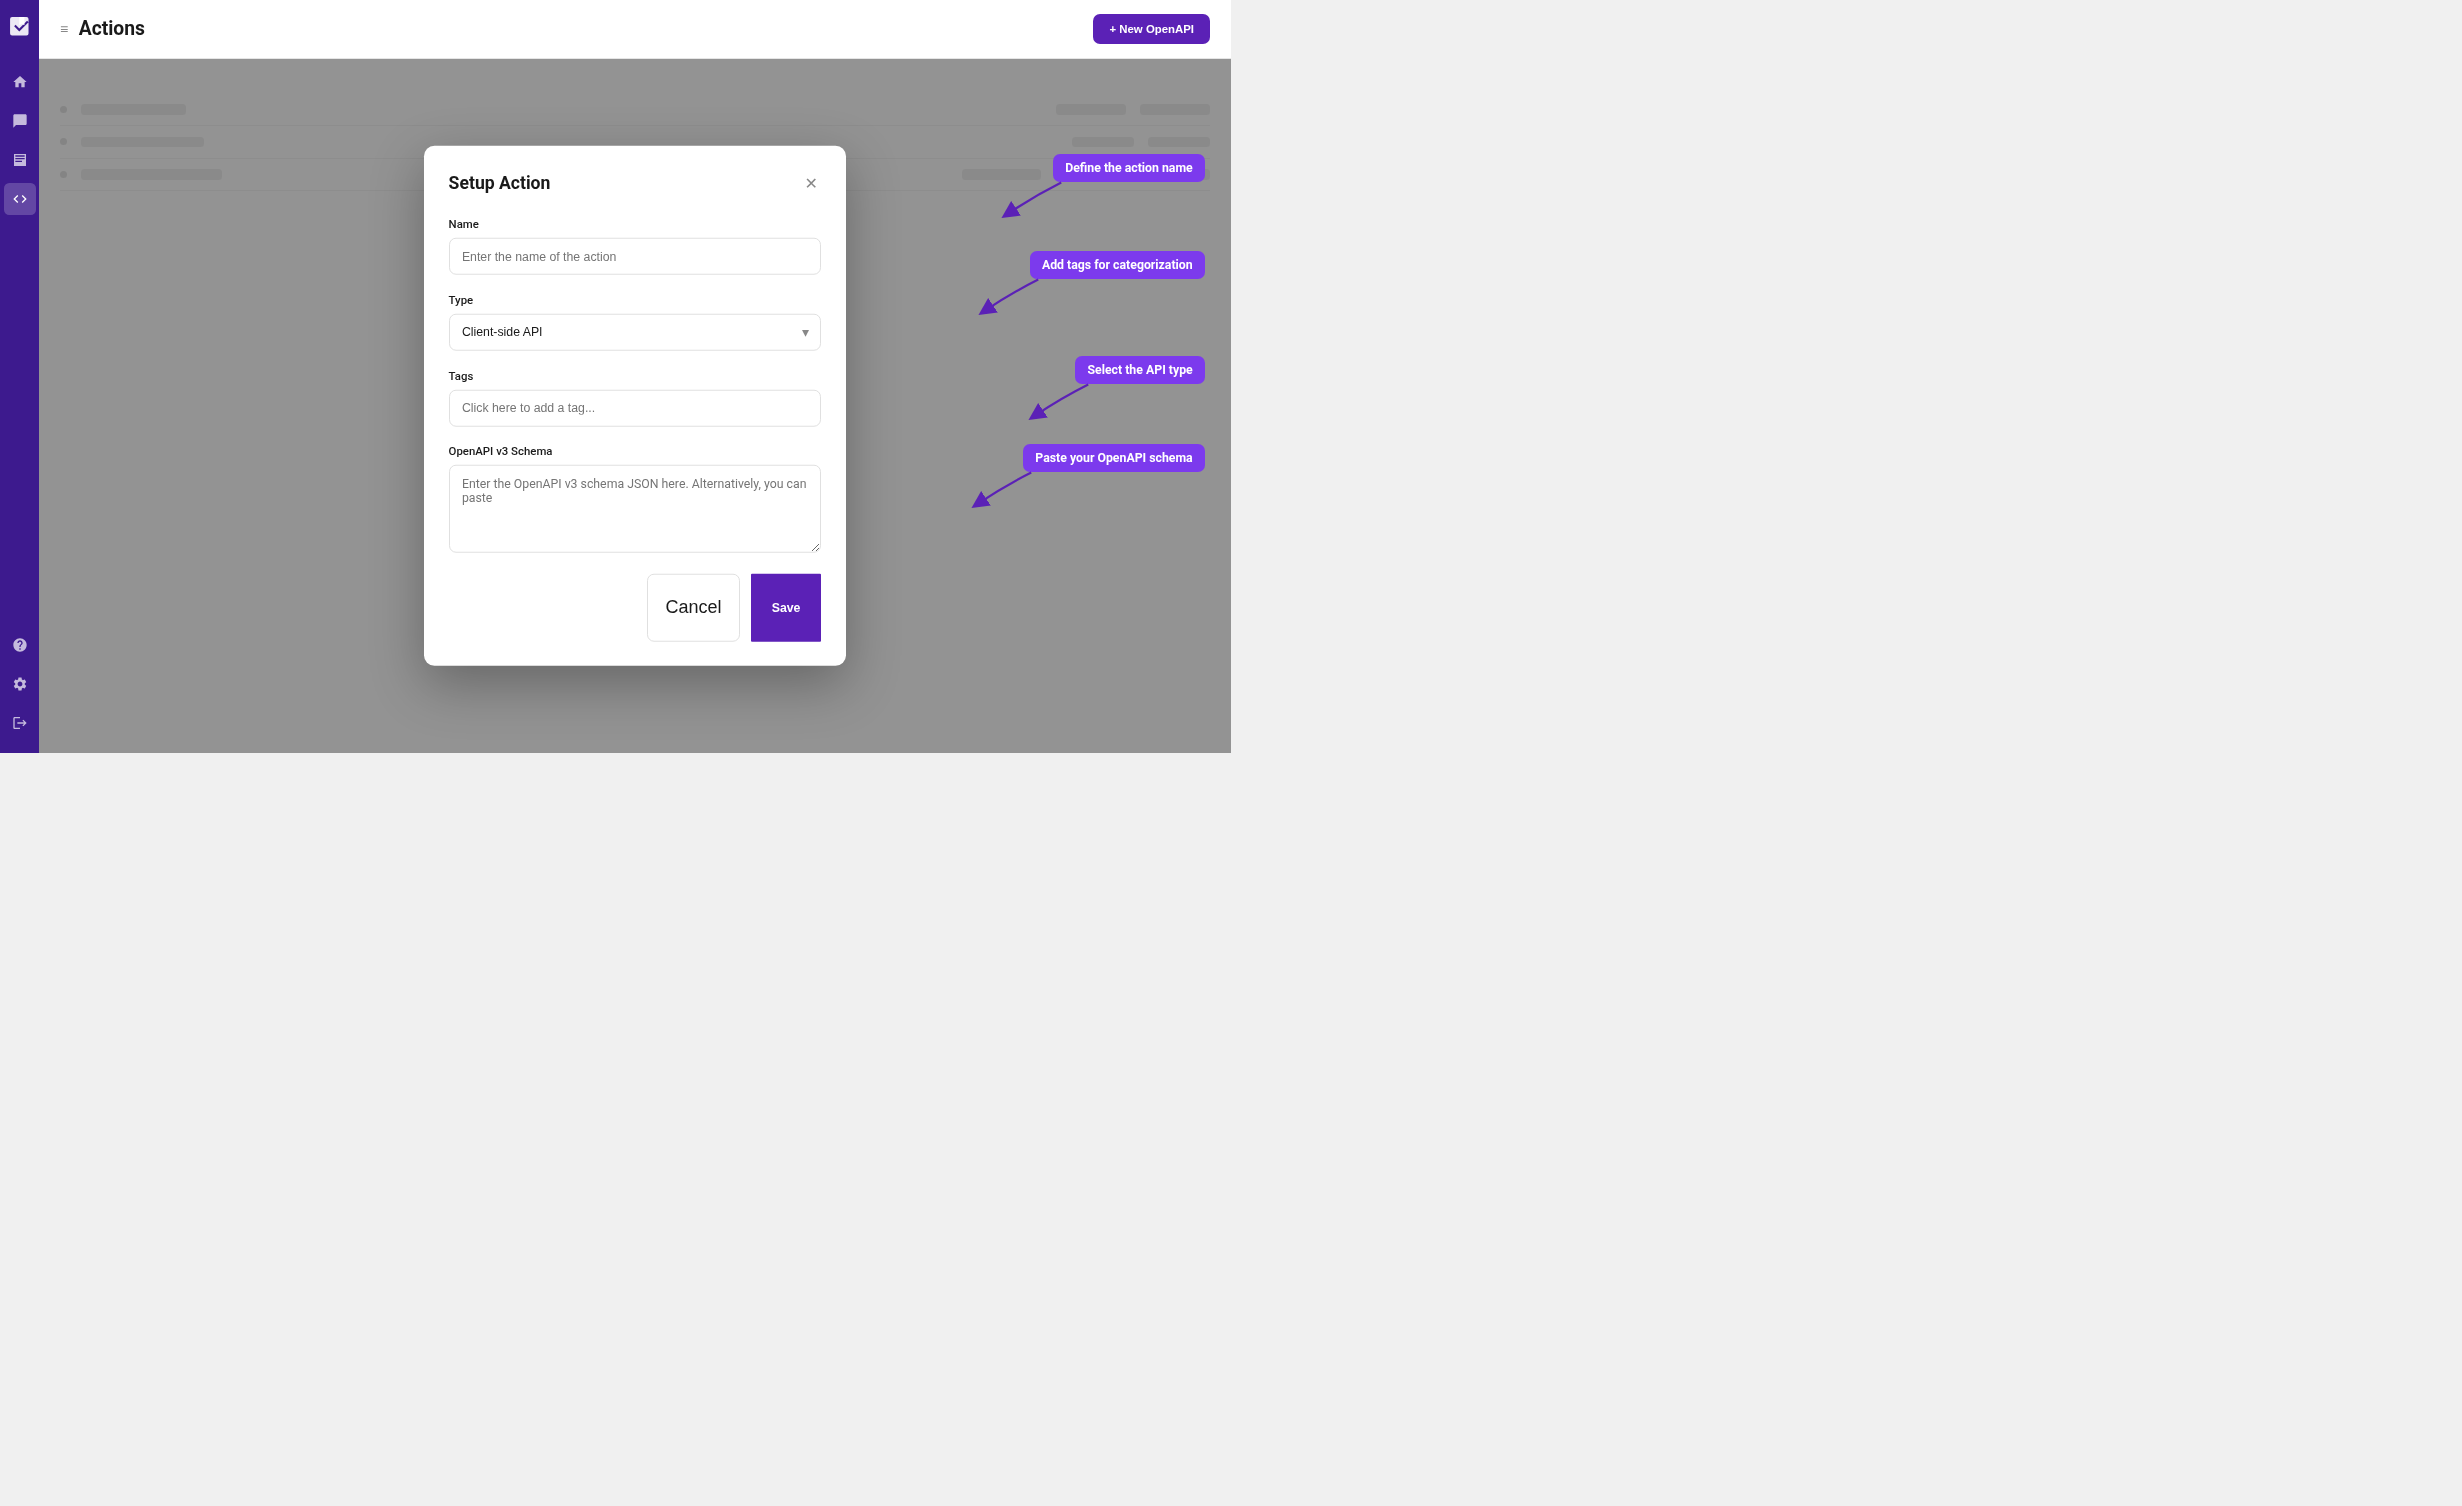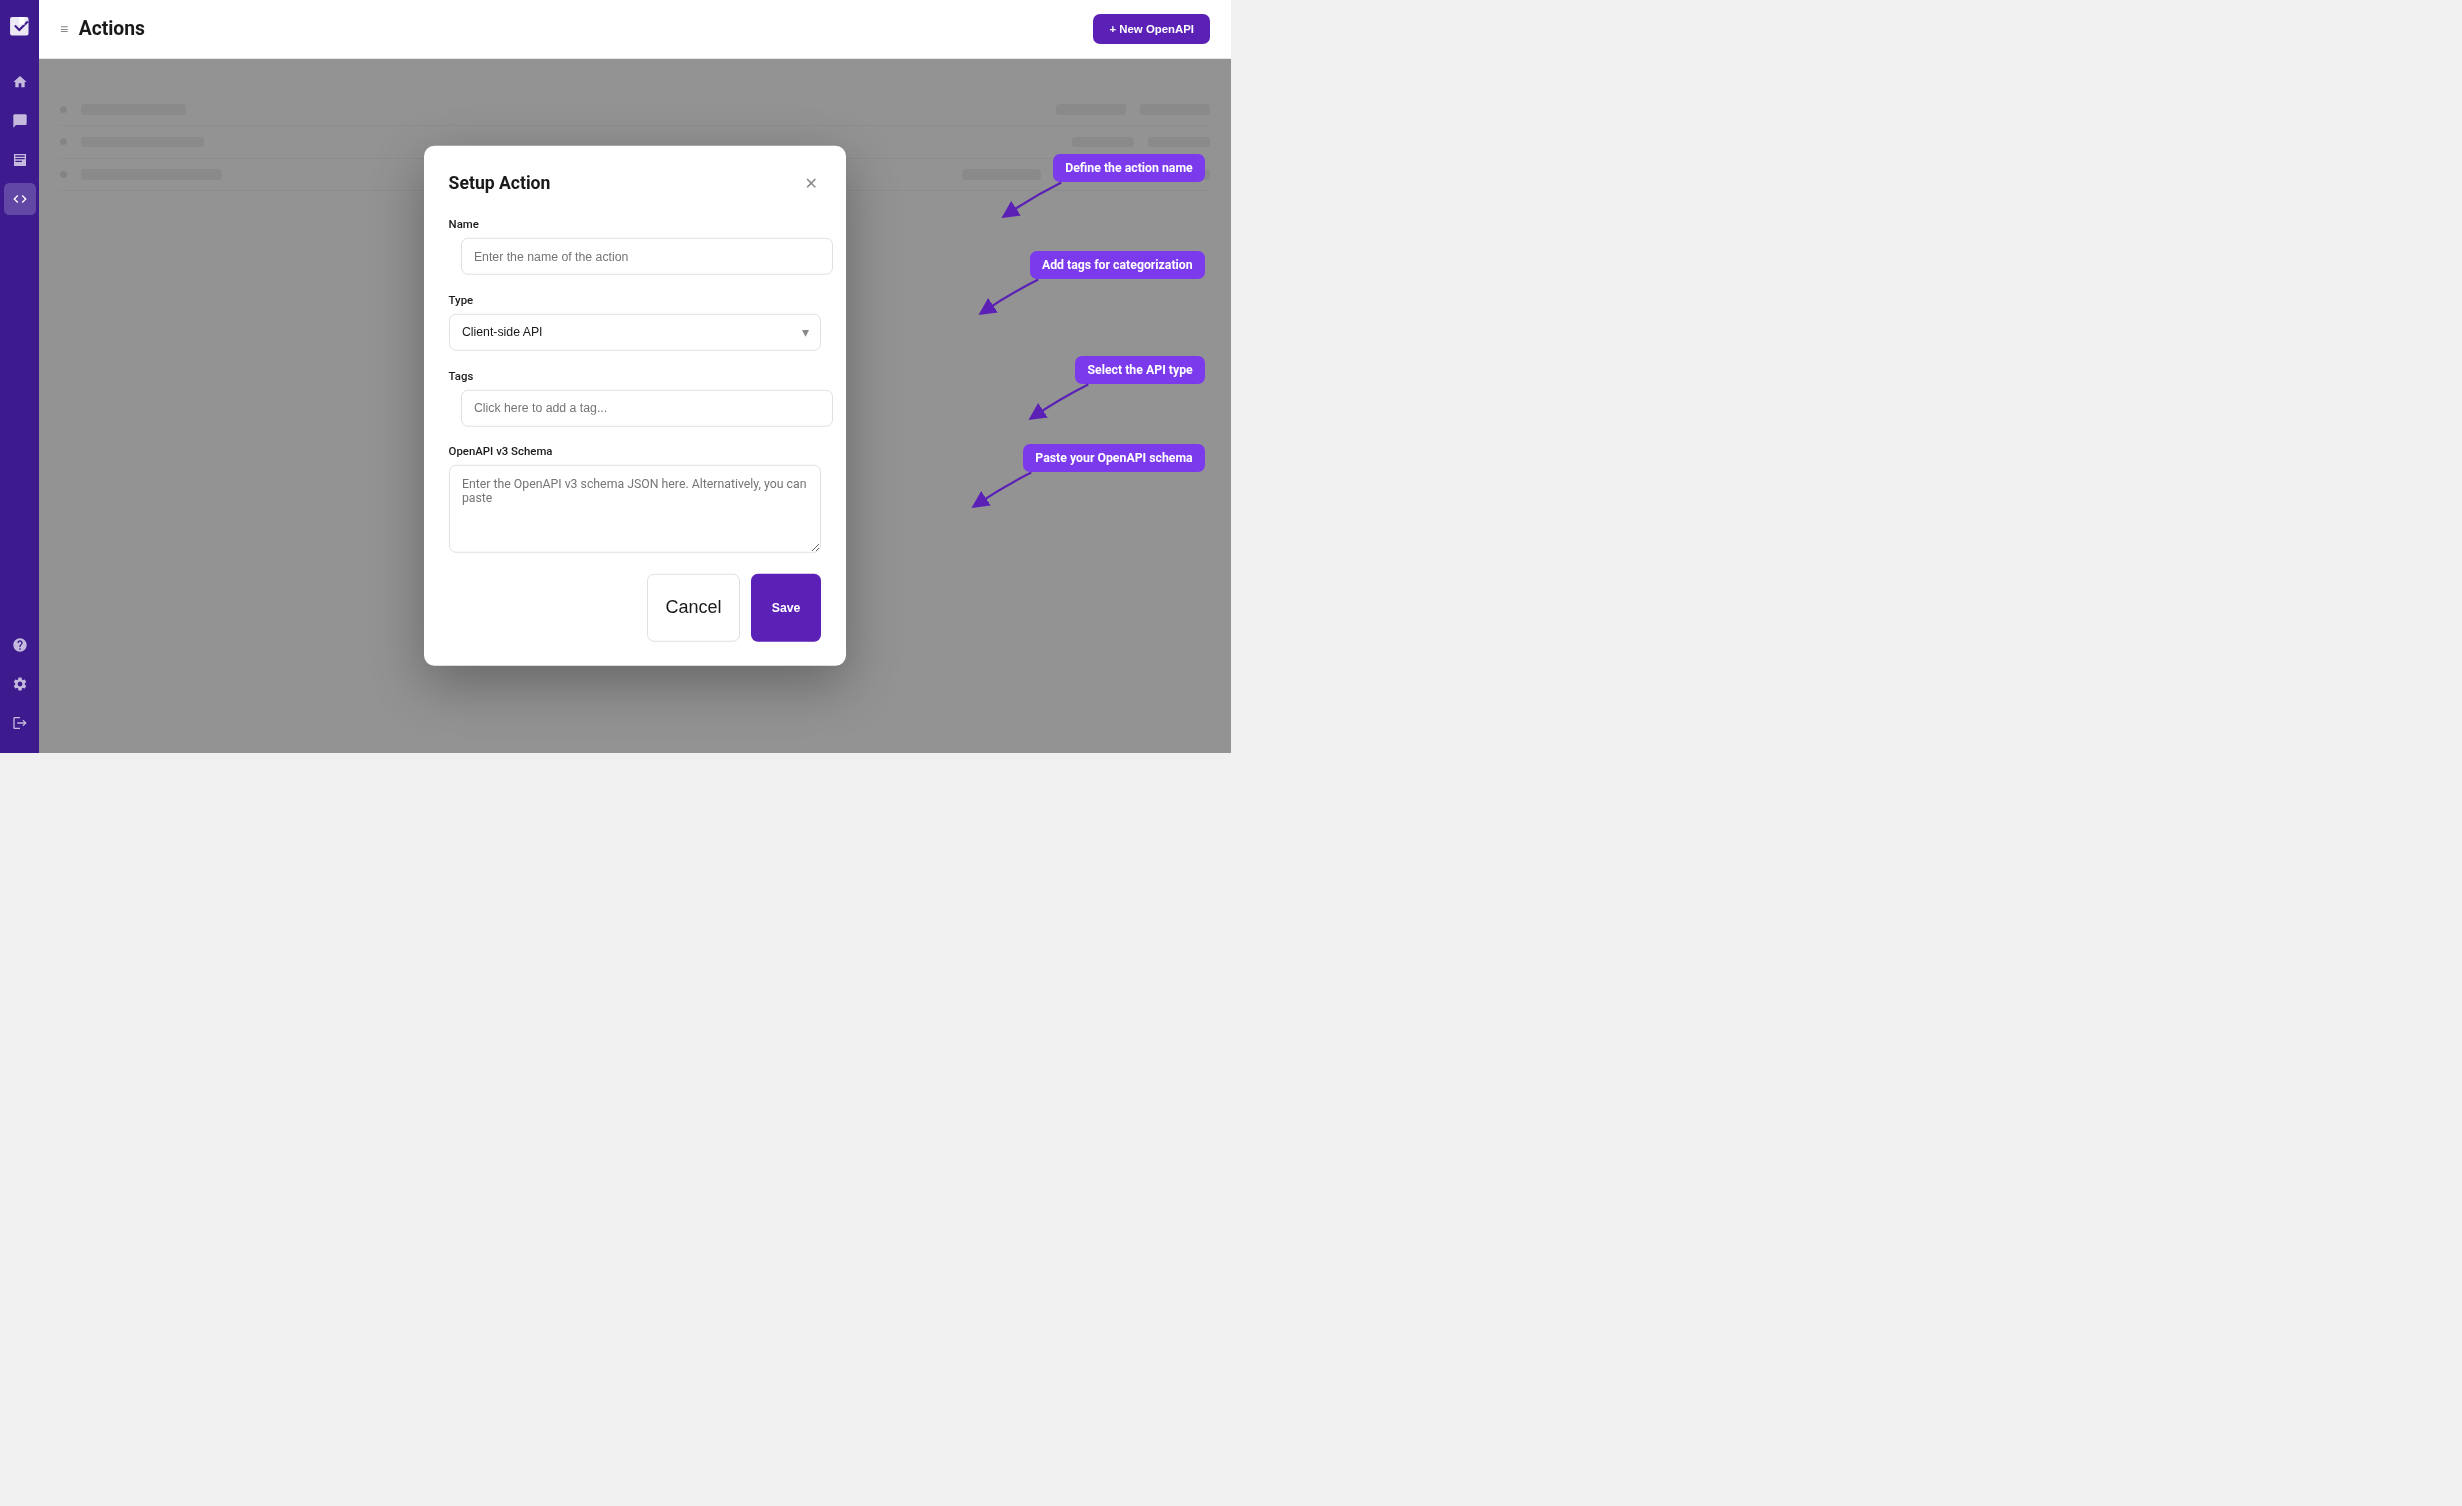--- a/index.html
+++ b/index.html
@@ -178,21 +178,20 @@
 
     .form-input {
       width: 100%;
       padding: 10.5px 12.3px;
       border: 0.9px solid #e0e0e0;
       border-radius: 7px;
       font-size: 12.3px;
       color: #999;
       outline: none;
       background: white;
-      margin-left: 12px;
     }
 
     .form-select {
       width: 100%;
       padding: 10.5px 12.3px;
       border: 0.9px solid #e0e0e0;
       border-radius: 7px;
       font-size: 12.3px;
       color: #1a1a1a;
       outline: none;
@@ -244,21 +243,21 @@
       font-size: 18px;
       font-weight: 500;
       cursor: pointer;
     }
 
     .btn-save {
       background: #5b21b6;
       color: white;
       border: none;
       padding: 27px 21px;
-      border-radius: 7px;
+      border-radius: 1px;
       font-size: 12.3px;
       font-weight: 600;
       cursor: pointer;
     }
 
     
     .annotation {
       position: absolute;
       z-index: 30;
     }

